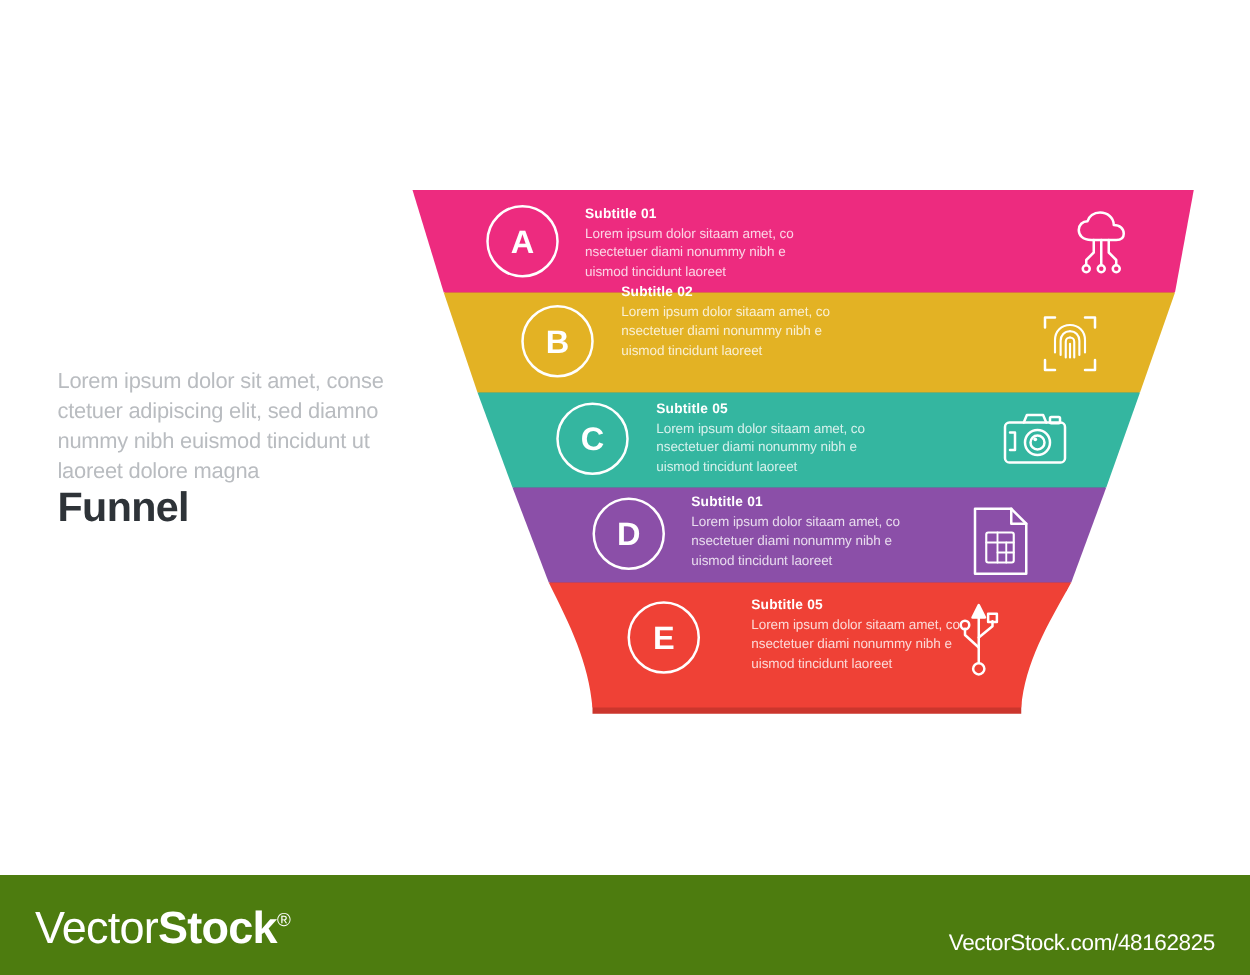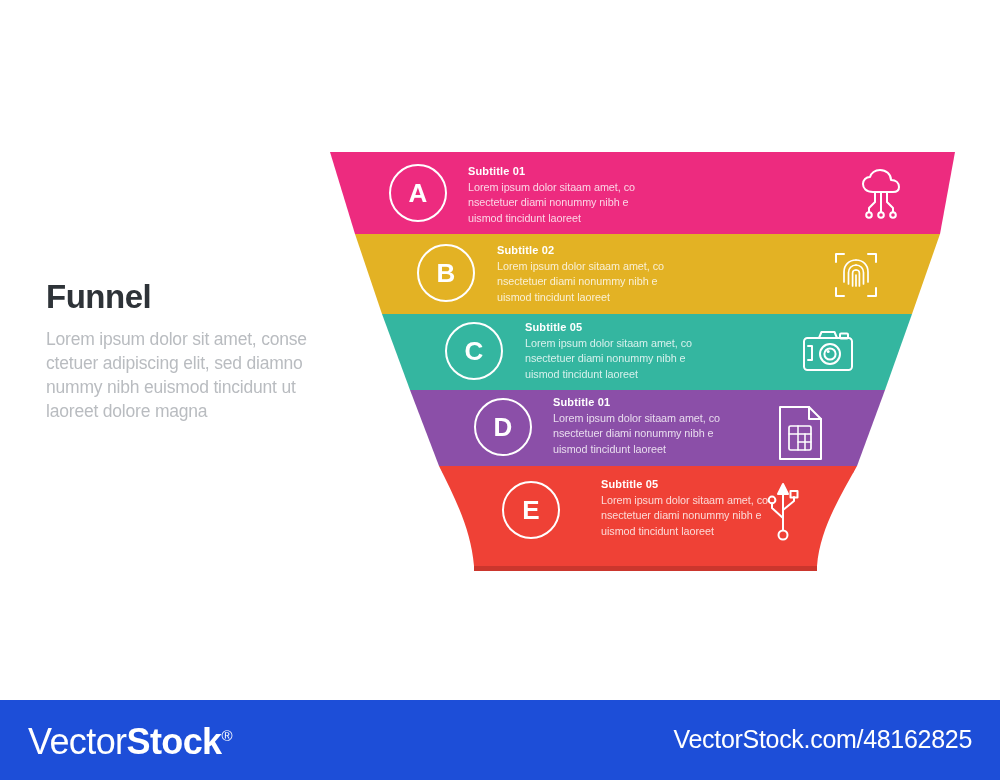--- a/index.html
+++ b/index.html
@@ -38,42 +38,42 @@
   }
   .seg-letter {
     position:absolute; display:flex; align-items:center; justify-content:center;
     color:#ffffff; font-size:26px; font-weight:bold;
     width:58px; height:58px; border:2.6px solid #ffffff; border-radius:50%;
   }
 
   
   #footer {
     position:absolute; left:0; top:700px; width:1000px; height:80px;
-    background:#1d4ed8;
+    background:#4d7c0f;
   }
   #brand {
     position:absolute; left:28px; top:21px;
     font-size:36px; color:#ffffff; letter-spacing:-0.6px;
   }
   #brand .thin { font-weight:300; }
   #brand .bold { font-weight:bold; }
   #brand .reg { font-size:15px; vertical-align:super; font-weight:normal; }
   #brand-url {
-    position:absolute; right:28px; top:25px;
-    font-size:25px; color:#ffffff; letter-spacing:-0.3px;
+    position:absolute; right:28px; top:44px;
+    font-size:18px; color:#ffffff; letter-spacing:-0.3px;
   }
 </style>
 </head>
 <body>
 
 <div id="stage">
 
   <div id="left-panel">
+    <div id="page-desc">Lorem ipsum dolor sit amet, conse ctetuer adipiscing elit, sed diamno nummy nibh euismod tincidunt ut laoreet dolore magna</div>
     <div id="page-title">Funnel</div>
-    <div id="page-desc">Lorem ipsum dolor sit amet, conse ctetuer adipiscing elit, sed diamno nummy nibh euismod tincidunt ut laoreet dolore magna</div>
   </div>
 
   <div id="funnel">
     <svg width="1000" height="700" viewBox="0 0 1000 700" xmlns="http://www.w3.org/2000/svg">
 
       <polygon id="sh1" points="355,232 940,232 936,241 359,241" fill="#c42069"></polygon>
       <polygon id="sh2" points="382,312 912,312 908,321 386,321" fill="#bf951d"></polygon>
       <polygon id="sh3" points="410,388 885,388 881,397 414,397" fill="#2b9886"></polygon>
       <polygon id="sh4" points="439,464 857,464 853,473 443,473" fill="#74418c"></polygon>
       <rect id="sh5" x="474" y="562" width="343" height="9" fill="#cb362d"></rect>
@@ -150,21 +150,21 @@
     <div class="seg-letter" style="left:445px; top:322px;">C</div>
     <div class="seg-letter" style="left:474px; top:398px;">D</div>
     <div class="seg-letter" style="left:502px; top:481px;">E</div>
 
     <div class="seg-label" style="left:468px; top:165px;">
       <div class="seg-title">Subtitle 01</div>
       <div class="seg-body">Lorem ipsum dolor sitaam amet, co
 nsectetuer diami nonummy  nibh e
 uismod tincidunt laoreet</div>
     </div>
-    <div class="seg-label" style="left:497px; top:244px;">
+    <div class="seg-label" style="left:497px; top:228px;">
       <div class="seg-title">Subtitle 02</div>
       <div class="seg-body">Lorem ipsum dolor sitaam amet, co
 nsectetuer diami nonummy  nibh e
 uismod tincidunt laoreet</div>
     </div>
     <div class="seg-label" style="left:525px; top:321px;">
       <div class="seg-title">Subtitle 05</div>
       <div class="seg-body">Lorem ipsum dolor sitaam amet, co
 nsectetuer diami nonummy  nibh e
 uismod tincidunt laoreet</div>

